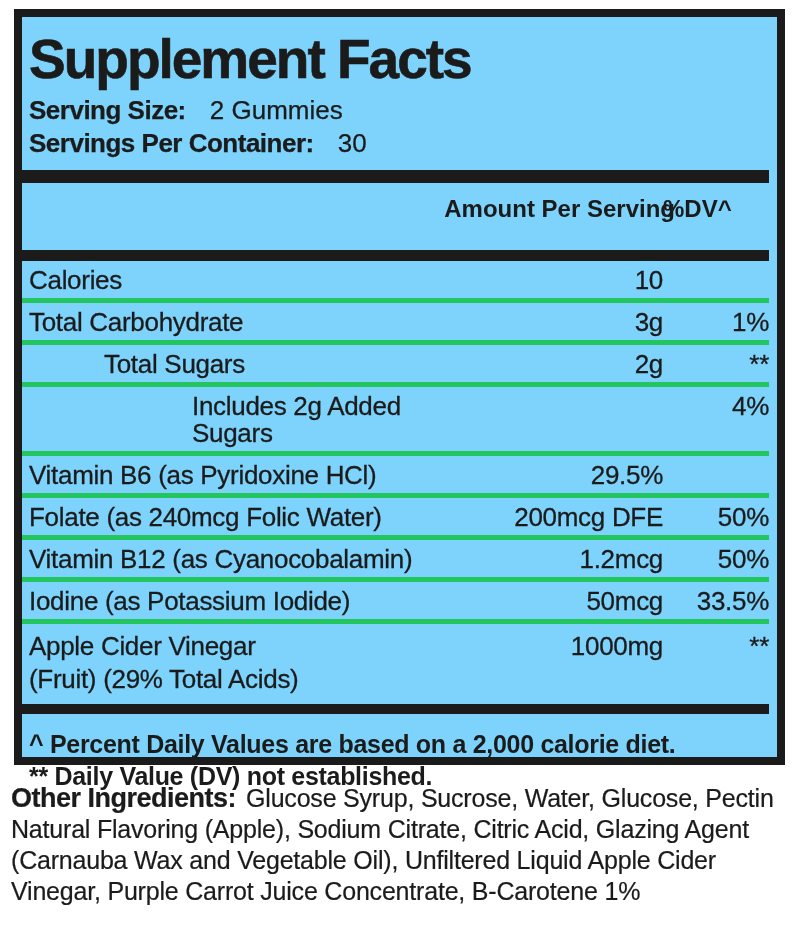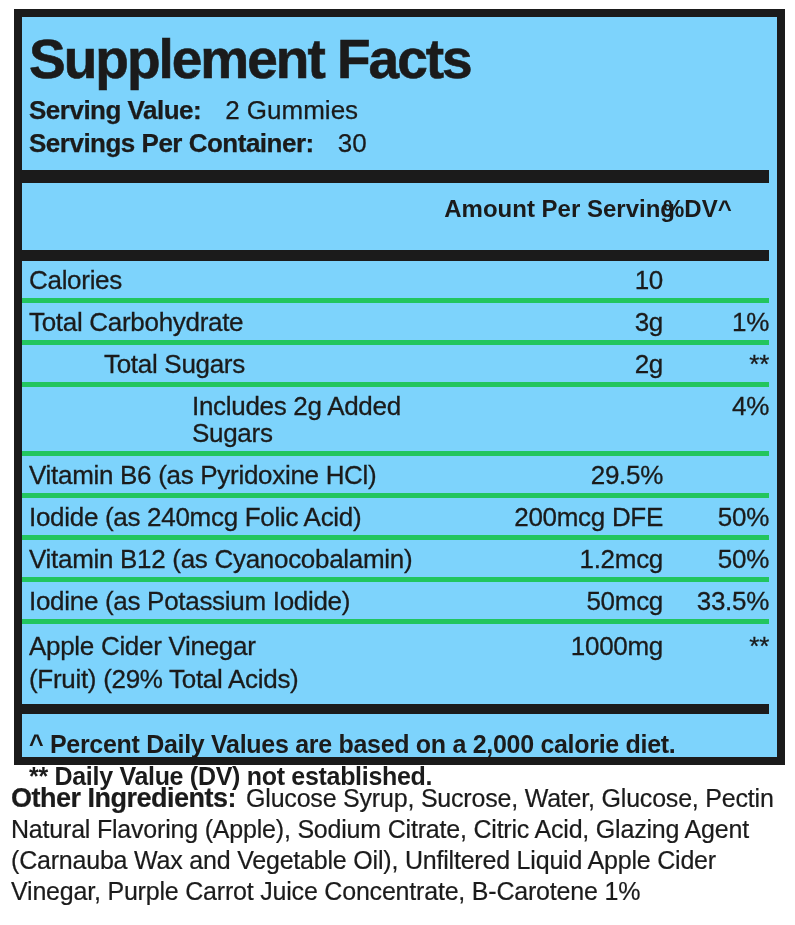--- a/index.html
+++ b/index.html
@@ -95,21 +95,21 @@
 </style>
 </head>
 <body>
 
 <div class="facts-box">
 
   <div class="title">Supplement Facts</div>
 
   <div class="serving-block">
     <div class="serving-line">
-      <span class="lbl">Serving Value:</span><span class="val">2 Gummies</span>
+      <span class="lbl">Serving Size:</span><span class="val">2 Gummies</span>
     </div>
     <div class="serving-line">
       <span class="lbl">Servings Per Container:</span><span class="val">30</span>
     </div>
   </div>
 
   <div class="bar bar-1"></div>
 
   <div class="col-header">
     <span class="h-amount">Amount Per Serving</span>
@@ -141,21 +141,21 @@
     <span class="amount"></span>
     <span class="dv">4%</span>
   </div>
 
   <div class="row">
     <span class="name">Vitamin B6 (as Pyridoxine HCl)</span>
     <span class="dv">29.5%</span>
   </div>
 
   <div class="row">
-    <span class="name">Iodide (as 240mcg Folic Acid)</span>
+    <span class="name">Folate (as 240mcg Folic Water)</span>
     <span class="amount">200mcg DFE</span>
     <span class="dv">50%</span>
   </div>
 
   <div class="row">
     <span class="name">Vitamin B12 (as Cyanocobalamin)</span>
     <span class="amount">1.2mcg</span>
     <span class="dv">50%</span>
   </div>
 

